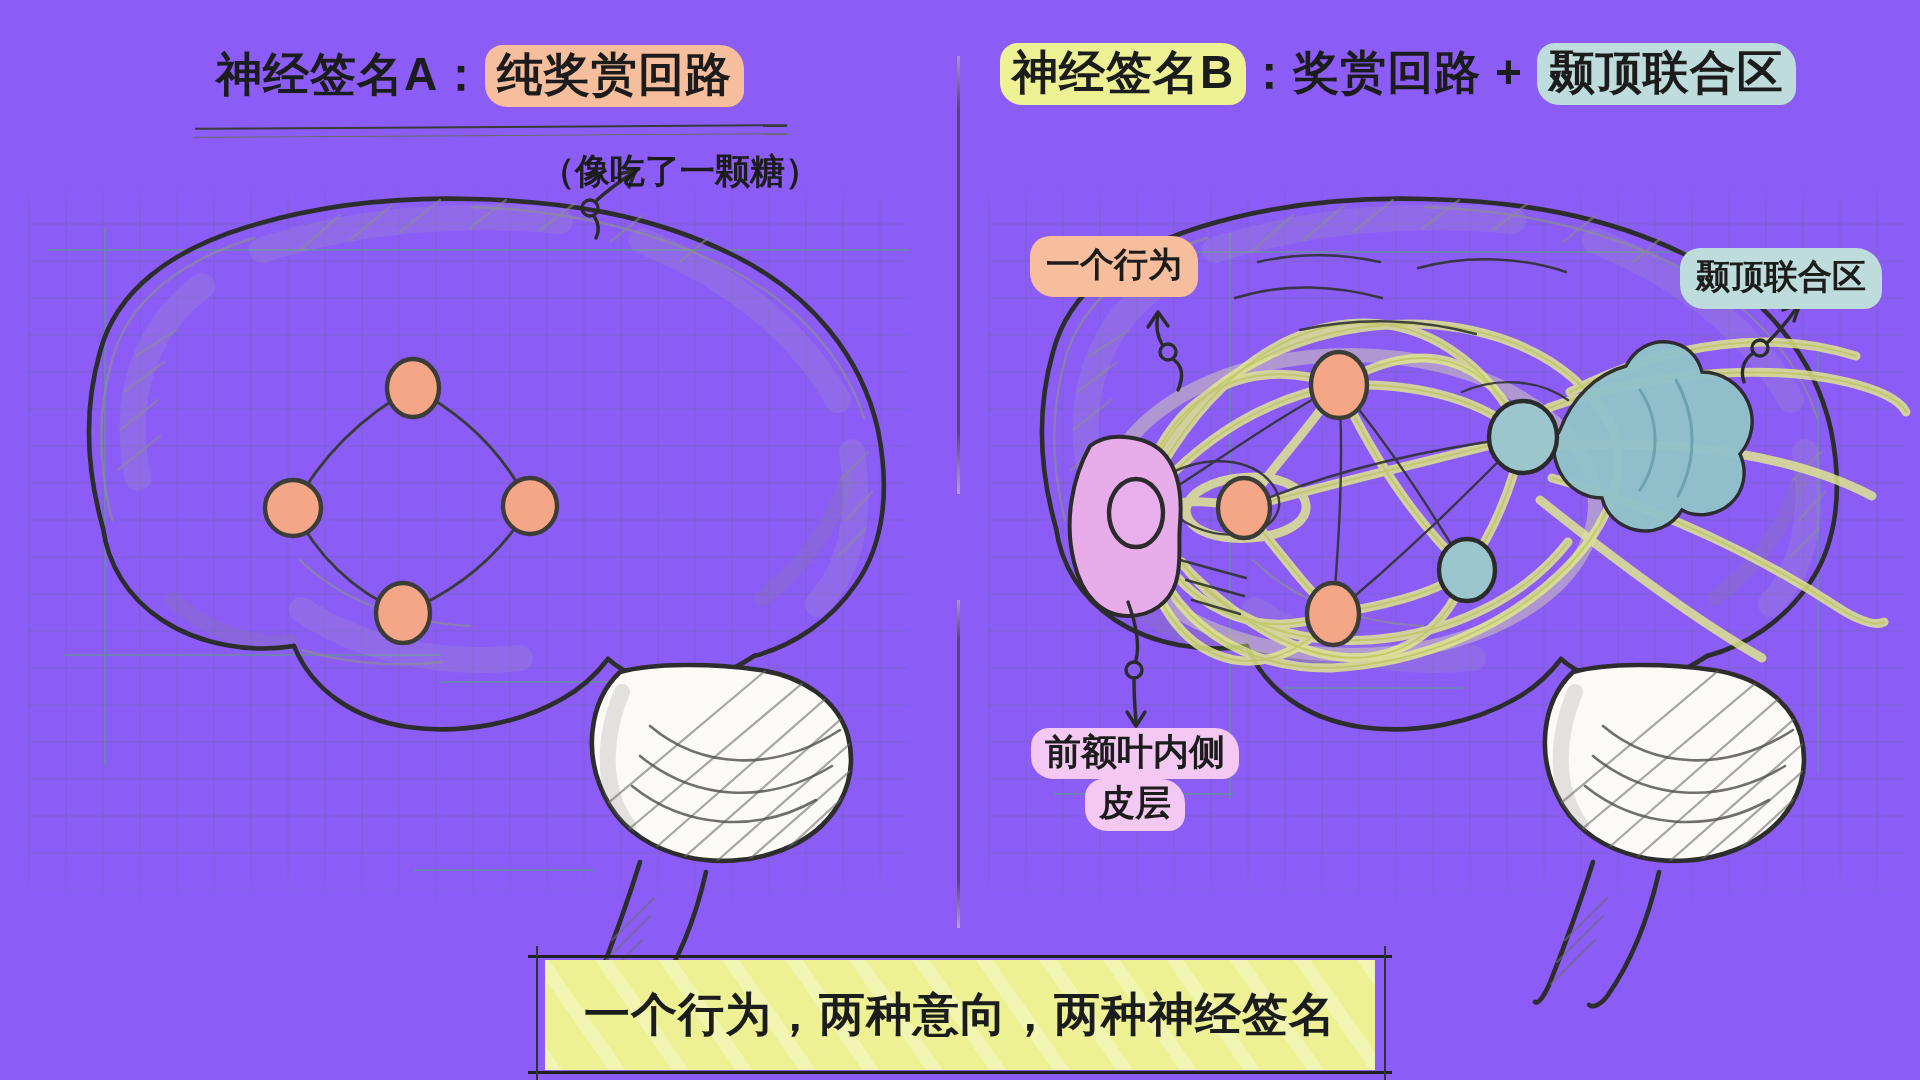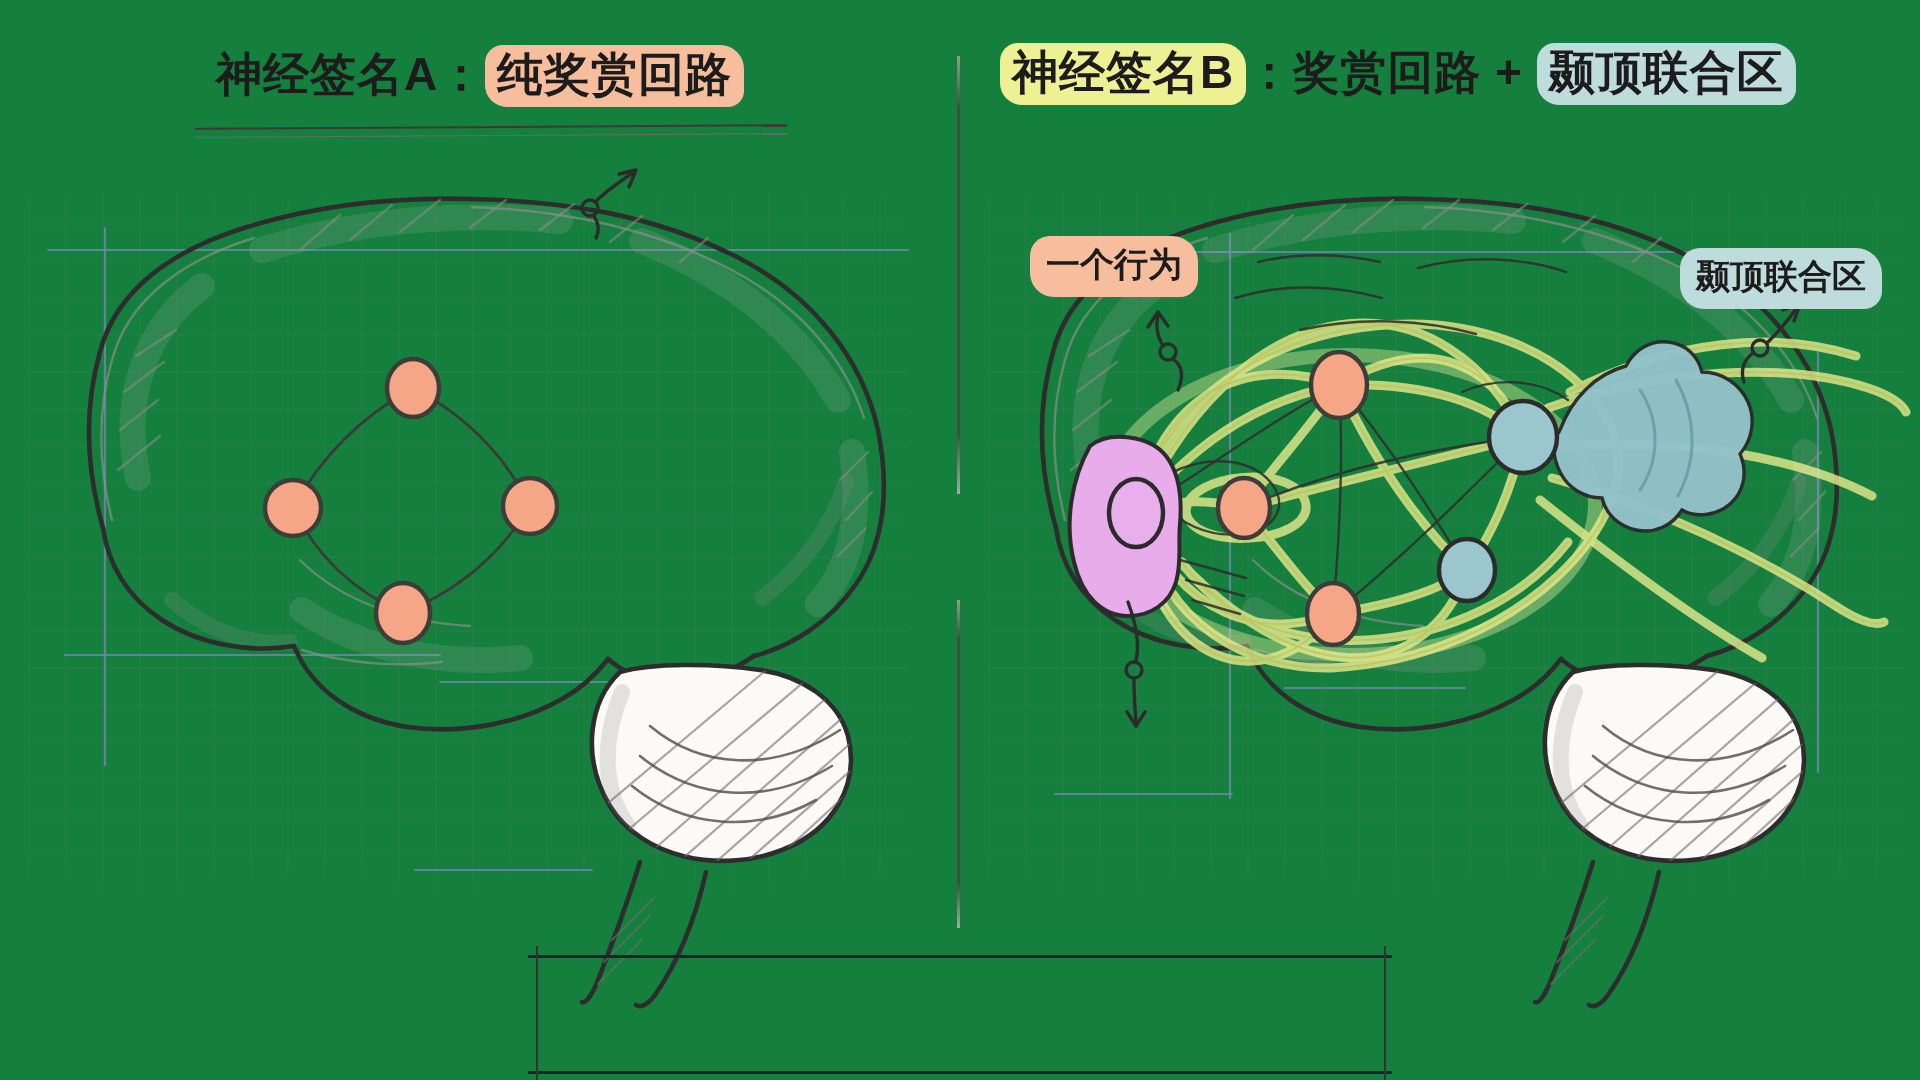--- a/index.html
+++ b/index.html
@@ -1,18 +1,18 @@
 <!DOCTYPE html>
 <html><head>
 <meta charset="utf-8">
 <style>
   html,body{margin:0;padding:0;background:#e8e8e8;}
   .page{
     position:relative;width:1920px;height:1080px;overflow:hidden;
-    background:#15803d;
+    background:#8b5cf6;
     font-family:"Liberation Sans", sans-serif;
     color:#1c1c1c;
   }
   
   .grid{
     position:absolute;
     background-image:
       repeating-linear-gradient(to right, rgba(100,110,120,.15) 0 1.6px, transparent 1.6px 37px),
       repeating-linear-gradient(to bottom, rgba(100,110,120,.15) 0 1.6px, transparent 1.6px 37px);
     -webkit-mask-image:linear-gradient(to bottom, transparent 0, #000 22px, #000 calc(100% - 70px), transparent);
@@ -307,27 +307,35 @@
       <circle cx="1134" cy="670" r="8"></circle>
       <path d="M1134,680 C1134,696 1135,710 1136,722"></path>
       <path d="M1136,726 L1127,712 M1136,726 L1145,712"></path>
     </g>
   </svg>
 
   <div class="txt title" style="left:140px;top:44px;width:680px;text-align:center;">
     <span>神经签名A：</span><span class="hl hl-salmon">纯奖赏回路</span>
   </div>
   <div class="underline-sketch" style="left:195px;top:126px;width:592px;"></div>
+  <div class="txt subtitle" style="left:500px;top:148px;width:360px;text-align:center;">（像吃了一颗糖）</div>
 
   <div class="txt title" style="left:1000px;top:42px;width:905px;text-align:left;">
     <span class="hl hl-yellow">神经签名B</span><span>：奖赏回路 +</span> <span class="hl hl-teal">颞顶联合区</span>
   </div>
 
   <div class="pill hl-salmon" style="left:1030px;top:236px;">一个行为</div>
   <div class="pill hl-teal" style="left:1680px;top:248px;">颞顶联合区</div>
+  <div class="txt" style="left:1010px;top:728px;width:250px;text-align:center;line-height:1.15;">
+    <span class="pill-inline hl-pink">前额叶内侧</span><br>
+    <span class="pill-inline hl-pink">皮层</span>
+  </div>
 
 
   <div class="bline h" style="top:955px;"></div>
   <div class="bline h" style="top:1071px;"></div>
   <div class="bline v" style="left:536px;"></div>
   <div class="bline v" style="left:1384px;"></div>
+  <div class="banner">
+    <span class="banner-text">一个行为，两种意向，两种神经签名</span>
+  </div>
 
 </div>
 
 </body></html>

